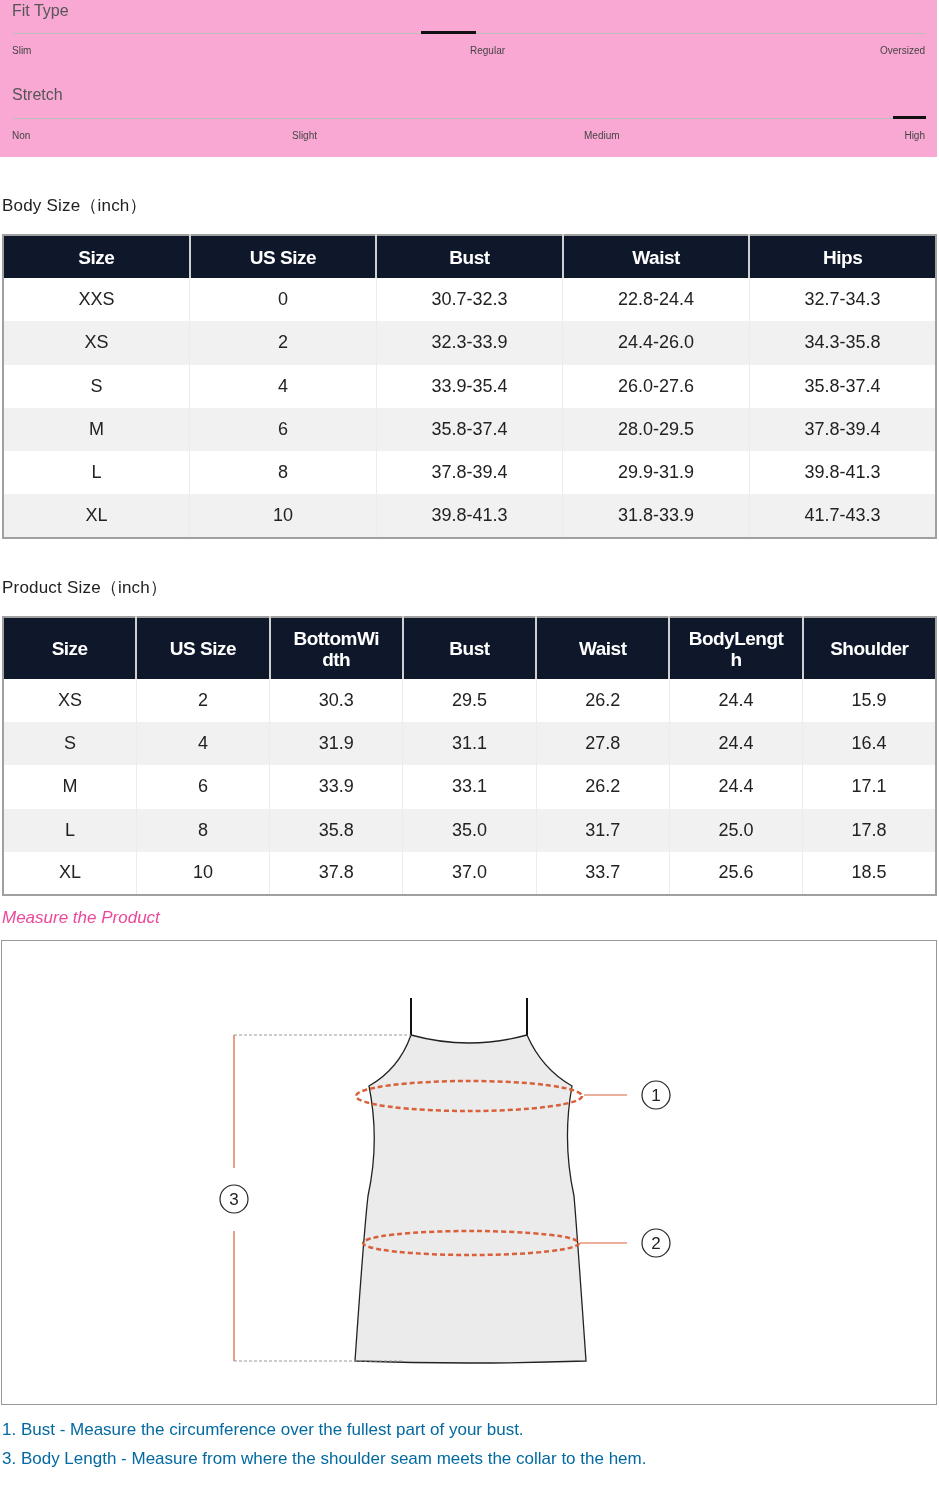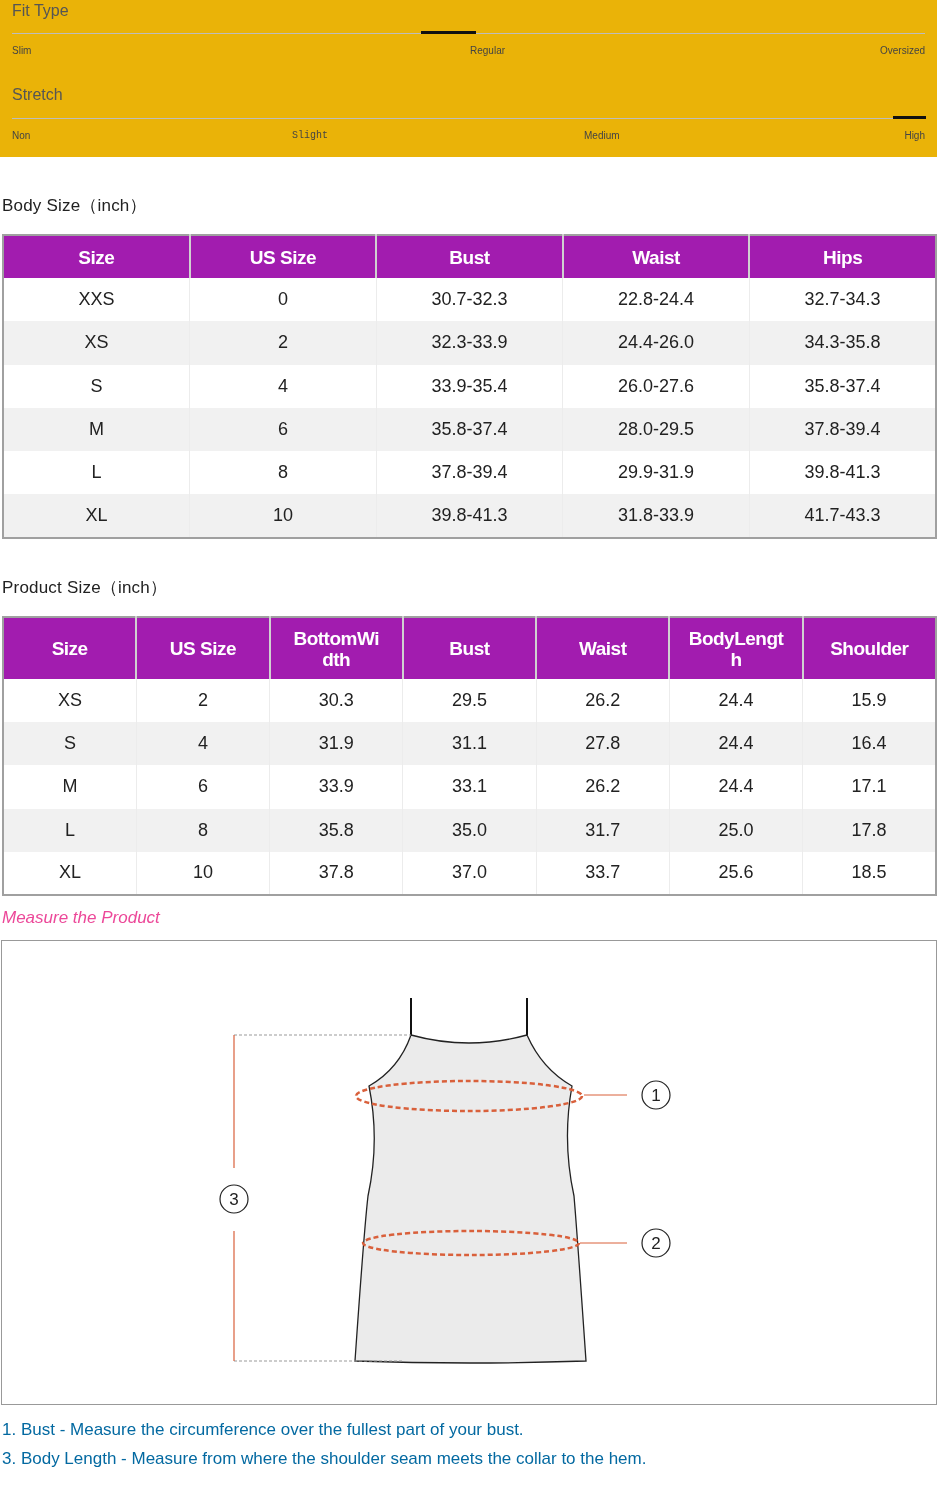--- a/index.html
+++ b/index.html
@@ -1,29 +1,29 @@
 <!DOCTYPE html>
 <html><head>
 <meta charset="utf-8">
 <style>
   * { box-sizing: border-box; margin: 0; padding: 0; }
   html, body { width: 939px; height: 1500px; background: #ffffff; overflow: hidden; }
   body { font-family: "Liberation Sans", "DejaVu Sans", sans-serif; color: #222; position: relative; }
 
   
-  .fit-panel { position: absolute; left: 0; top: 0; width: 937px; height: 157px; background: #eab308; }
+  .fit-panel { position: absolute; left: 0; top: 0; width: 937px; height: 157px; background: #f9a8d4; }
   .fit-label { position: absolute; left: 12px; font-size: 16px; color: #555; }
   .fit-track { position: absolute; left: 12px; right: 12px; height: 1px; background: #bdbdbd; }
   .fit-marker { position: absolute; height: 3px; background: #111; }
   .fit-opt { position: absolute; font-size: 10px; color: #444; }
 
   .section-title { position: absolute; left: 2px; font-size: 17px; font-weight: 500; color: #222; letter-spacing: 0.2px; }
 
   table.size { position: absolute; left: 2px; width: 935px; border-collapse: collapse; border: 2px solid #a0a0a0; table-layout: fixed; }
-  table.size th { background: #a21caf; color: #fff; font-weight: bold; font-size: 19px; text-align: center; border-left: 2px solid #d0d0d0; line-height: 21px; padding: 0 4px; letter-spacing: -0.5px; }
+  table.size th { background: #0f172a; color: #fff; font-weight: bold; font-size: 19px; text-align: center; border-left: 2px solid #d0d0d0; line-height: 21px; padding: 0 4px; letter-spacing: -0.5px; }
   table.size th:first-child { border-left: none; }
   table.size td { text-align: center; font-size: 18px; color: #222; border-left: 1px solid #ececec; }
   table.size td:first-child { border-left: none; }
   table.size tr.odd td { background: #ffffff; }
   table.size tr.even td { background: #f1f1f1; }
 
   #body-table th { height: 43px; }
   #body-table td { height: 43.3px; margin-left: 20px; }
   #prod-table th { height: 62px; }
   #prod-table td { height: 43.2px; }
@@ -43,21 +43,21 @@
   <div class="fit-track" style="top:33px;"></div>
   <div class="fit-marker" style="left:421px; width:55px; top:31px;"></div>
   <div class="fit-opt" style="left:12px; top:45px;">Slim</div>
   <div class="fit-opt" style="left:442px; top:45px;margin-left:28px;">Regular</div>
   <div class="fit-opt" style="right:12px; top:45px;">Oversized</div>
 
   <div class="fit-label" style="top:86px;">Stretch</div>
   <div class="fit-track" style="top:118px;"></div>
   <div class="fit-marker" style="left:893px; width:33px; top:116px;"></div>
   <div class="fit-opt" style="left:12px; top:130px;">Non</div>
-  <div class="fit-opt" style="left:292px; top:130px;font-family:Liberation Mono, monospace;">Slight</div>
+  <div class="fit-opt" style="left:292px; top:130px;">Slight</div>
   <div class="fit-opt" style="left:584px; top:130px;">Medium</div>
   <div class="fit-opt" style="right:12px; top:130px;">High</div>
 </div>
 
 <div class="section-title" style="top:194px;">Body Size（inch）</div>
 <table class="size" id="body-table" style="top:234px;">
   <thead>
     <tr>
       <th>Size</th>
       <th>US Size</th>

